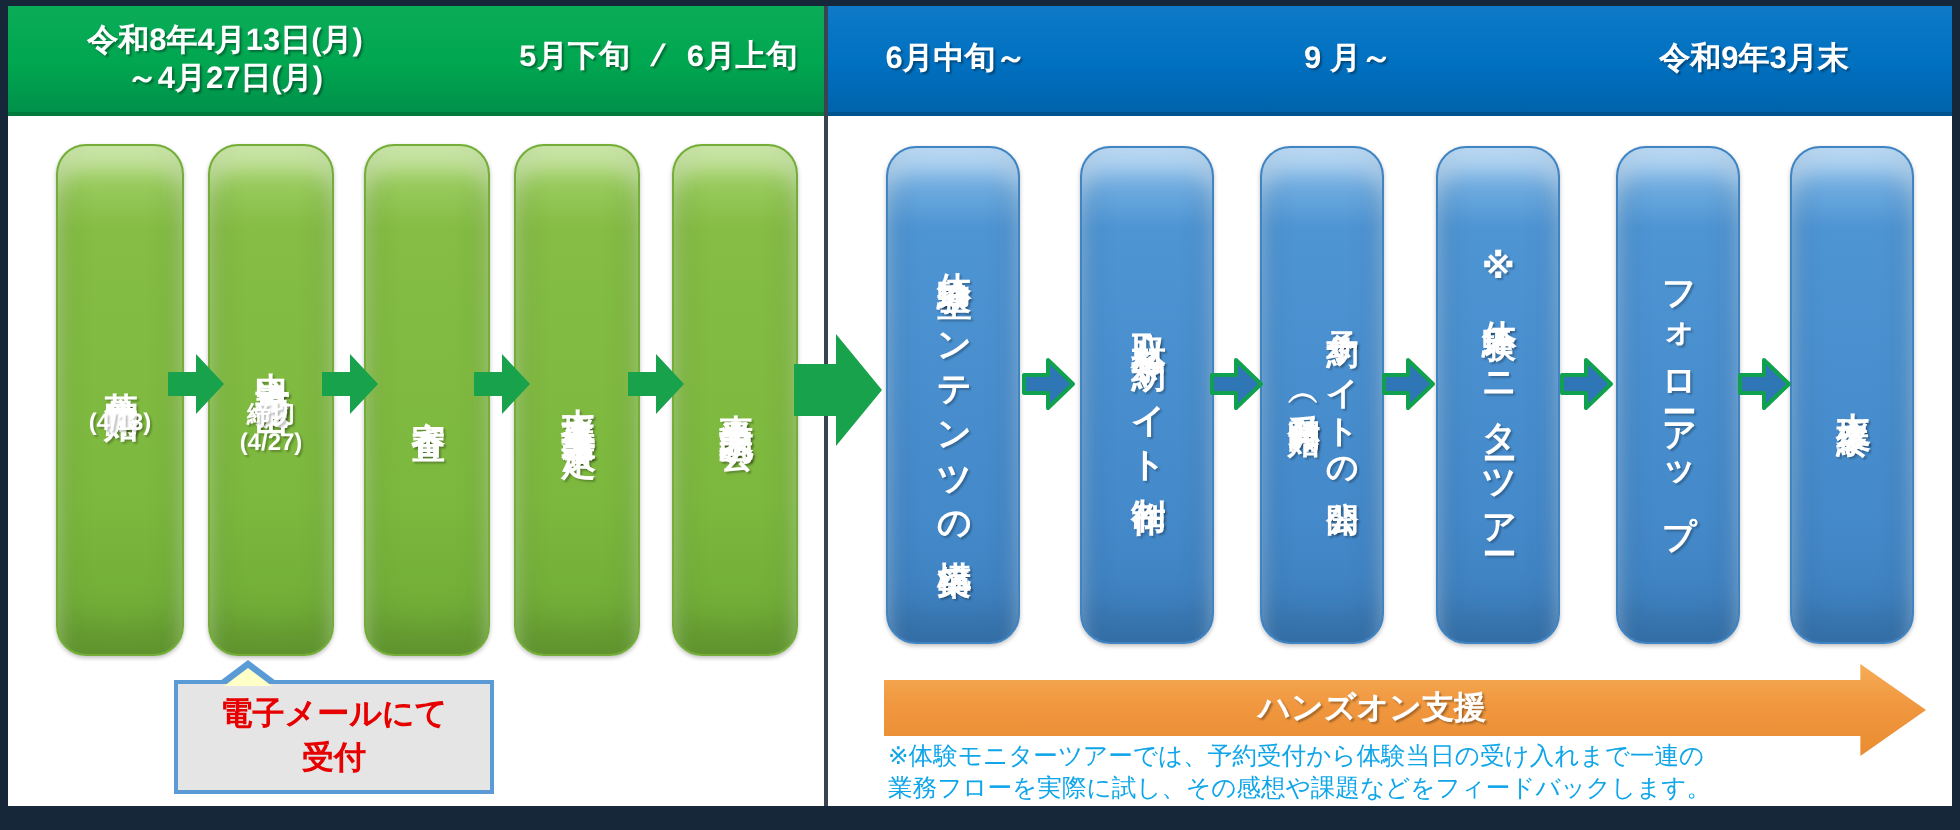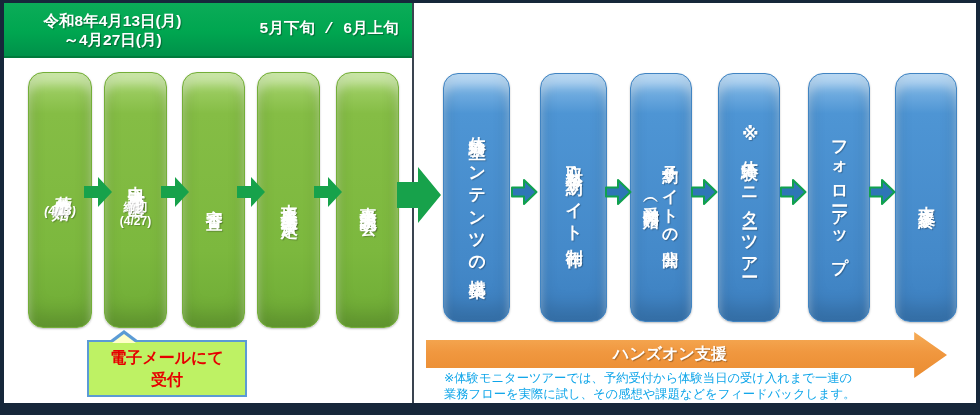--- a/index.html
+++ b/index.html
@@ -37,32 +37,32 @@
   .sublabel{
     color:#ffffff;font-weight:bold;font-size:12px;line-height:14px;margin-top:10px;
     white-space:pre-line;text-align:center;text-shadow:1px 1px 1px rgba(0,0,0,.25);
   }
 
   .arrow-svg{position:absolute;display:block;}
 
   
   .callout{
     position:absolute;left:87px;top:340px;width:160px;height:57px;box-sizing:border-box;
-    background:#bef264;border:2px solid #5B9BD5;
+    background:#e5e5e5;border:2px solid #5B9BD5;
     display:flex;align-items:center;justify-content:center;
   }
   .callout-text{color:#E60000;font-weight:bold;font-size:16px;line-height:22px;text-align:center;white-space:pre-line;}
   .callout-tip-outer{position:absolute;left:19px;top:-12px;width:0;height:0;
     border-left:16px solid transparent;border-right:16px solid transparent;border-bottom:12px solid #5B9BD5;}
   .callout-tip-inner{position:absolute;left:23px;top:-8px;width:0;height:0;
     border-left:12px solid transparent;border-right:12px solid transparent;border-bottom:9px solid #FFFFC8;}
 
   
   .banner{
-    position:absolute;left:426px;top:332px;width:521px;height:46px;
+    position:absolute;left:442px;top:332px;width:521px;height:46px;
     background:linear-gradient(180deg,#F6AC57 0%,#F0973F 45%,#EA8C31 100%);
     clip-path:polygon(0 17.4%, 93.7% 17.4%, 93.7% 0%, 100% 50%, 93.7% 100%, 93.7% 78.3%, 0 78.3%);
   }
   .banner-label{
     position:absolute;left:0;top:8px;width:488px;height:28px;
     display:flex;align-items:center;justify-content:center;
     color:#ffffff;font-weight:bold;font-size:16px;text-shadow:1px 1px 1px rgba(0,0,0,.3);
   }
 
   
@@ -76,22 +76,27 @@
 
 <div class="canvas">
   <div class="bg-white"></div>
   <div class="divider"></div>
 
   <div class="hdr hdr-green">
     <div class="hdr-label" style="left:6px;top:8px;width:205px;text-align:center;">令和8年4月13日(月)
 ～4月27日(月)</div>
     <div class="hdr-label hl-c" style="left:240px;width:170px;font-family:Liberation Mono, monospace;">5月下旬 / 6月上旬</div>
   </div>
+  <div class="hdr hdr-blue">
+    <div class="hdr-label hl-c" style="left:14px;width:100px;">6月中旬～</div>
+    <div class="hdr-label hl-c" style="left:210px;width:100px;">9 月～</div>
+    <div class="hdr-label hl-c" style="left:408px;width:110px;">令和9年3月末</div>
+  </div>
 
-  <div class="pbox pbox-green" style="left:28px;top:72px;width:64px;height:256px;font-style:italic;">
+  <div class="pbox pbox-green" style="left:28px;top:72px;width:64px;height:256px;">
     <span class="vlabel">募集開始</span>
     <span class="sublabel">(4/13)</span>
   </div>
   <div class="pbox pbox-green" style="left:104px;top:72px;width:63px;height:256px;">
     <span class="vlabel">申込書類提出</span>
     <span class="sublabel">締切
 (4/27)</span>
   </div>
   <div class="pbox pbox-green" style="left:182px;top:72px;width:63px;height:256px;">
     <span class="vlabel">審査</span>

